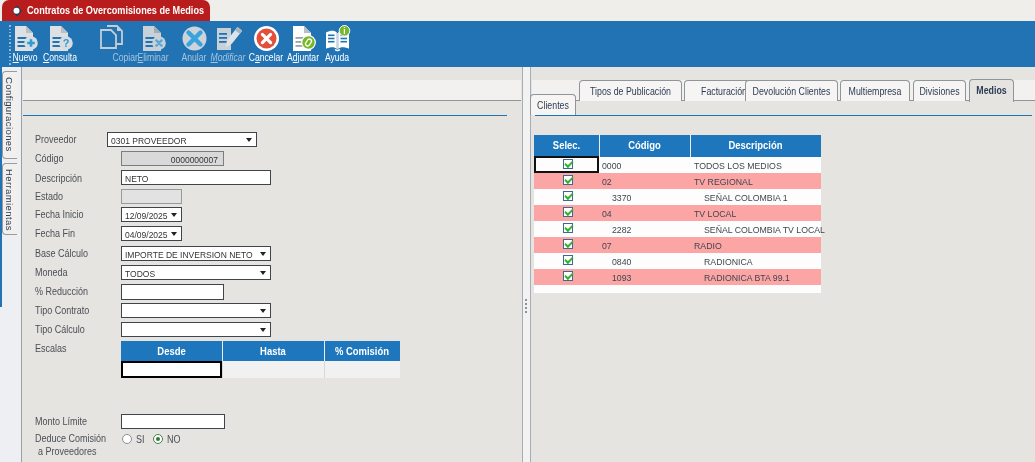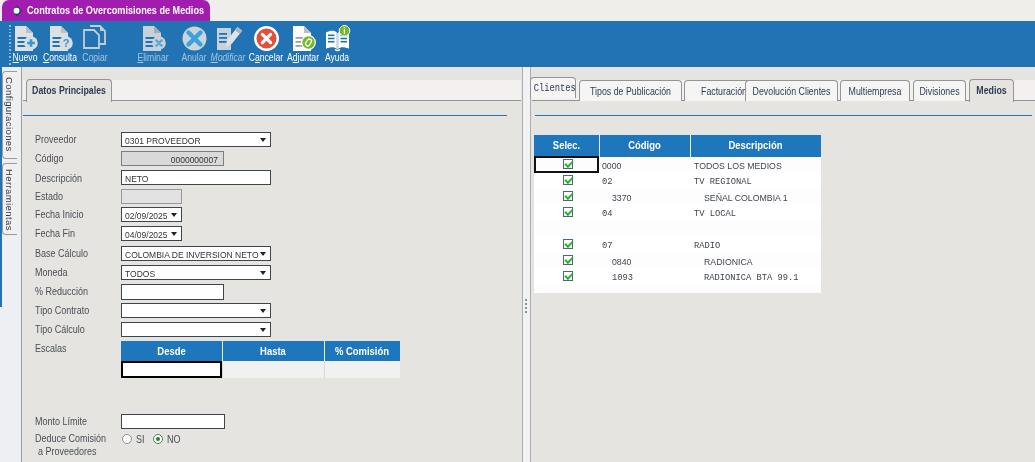--- a/index.html
+++ b/index.html
@@ -3,21 +3,21 @@
 <meta charset="utf-8">
 <style>
   * { margin:0; padding:0; box-sizing:border-box; }
   html,body { width:1035px; height:462px; overflow:hidden; }
   body { font-family:"Liberation Sans", sans-serif; position:relative; background:#e6e4e1; }
   #root { position:absolute; left:0; top:0; width:1035px; height:462px; }
   .abs { position:absolute; }
 
   
   #topstrip { left:0; top:0; width:1035px; height:21px; background:#f0eeeb; }
-  #titletab { left:2px; top:0px; width:208px; height:21px; background:#a21caf; border-radius:7px 7px 0 0; color:#fff; }
+  #titletab { left:2px; top:0px; width:208px; height:21px; background:#b91c1c; border-radius:7px 7px 0 0; color:#fff; }
   #titletab .txt { position:absolute; left:25px; top:4px; font-size:11px; font-weight:bold; color:#fff; white-space:nowrap; transform:scaleX(0.83); transform-origin:0 0; }
   #titleicon { left:9px; top:5px; width:12px; height:12px; }
 
   
   #toolbar { left:0; top:21px; width:1035px; height:46px; background:#2173b4; }
   #toolbar .grip { position:absolute; left:9px; top:4px; width:2px; height:40px;
      background-image:repeating-linear-gradient(to bottom,#8fbbdd 0 1.5px, transparent 1.5px 3.5px);}
   .tbtn { position:absolute; top:4px; width:60px; text-align:center; }
   .tbtn svg { display:block; margin:0 auto; }
   .tbtn .lbl { margin-top:1px; font-size:10px; color:#fff; line-height:10px; white-space:nowrap; transform:scaleX(0.86); transform-origin:50% 0; }
@@ -41,21 +41,21 @@
   
   .flabel { position:absolute; left:35px; font-size:10px; color:#4a4f55; white-space:nowrap; transform:scaleX(0.9); transform-origin:0 0; }
   .fld { position:absolute; background:#fff; border:1px solid #40454b; font-size:8.5px; color:#333; }
   .fld .v { position:absolute; left:3px; top:3px; white-space:nowrap; }
   .fld .arr { position:absolute; right:4px; top:5px; width:0; height:0; border-left:3.5px solid transparent; border-right:3.5px solid transparent; border-top:4.5px solid #222; }
 
   .gridhead { position:absolute; background:#1e77bc; color:#fff; font-weight:bold; font-size:10.5px; }
   .gridhead .c { position:absolute; top:4px; text-align:center; transform:scaleX(0.9); }
 
   .rrow { left:534px; width:287px; height:16px; background:#fdfdfd; font-size:9.5px; color:#3f4650; }
-  .rrow.alt { background:#ffffff;font-family:Liberation Mono, monospace; }
+  .rrow.alt { background:#fca5a5; }
   .rrow .t1 { position:absolute; left:68px; top:3px; white-space:nowrap; transform:scaleX(0.92); transform-origin:0 0; }
   .rrow .t2 { position:absolute; left:160px; top:3px; white-space:nowrap; transform:scaleX(0.92); transform-origin:0 0; }
   .rrow .t1.ind { left:78px; }
   .rrow .t2.ind { left:170px; }
   .rrow .cb { position:absolute; left:29px; top:2px; width:10px; height:10px; background:#fff; border:1px solid #41688c; }
   .rrow .cb::after { content:""; position:absolute; left:1px; top:1.4px; width:5.6px; height:3px; border-left:2px solid #2db135; border-bottom:2px solid #2db135; transform:rotate(-45deg); }
 </style>
 </head>
 <body>
 <div id="root">
@@ -91,21 +91,21 @@
         <path d="M14,1 l7,7 h-7 z" fill="#b9bfc4"></path>
         <rect x="5.5" y="12" width="9" height="2" fill="#2173b4"></rect>
         <rect x="5.5" y="16" width="9" height="2" fill="#2173b4"></rect>
         <rect x="5.5" y="20" width="9" height="2" fill="#2173b4"></rect>
         <circle cx="19" cy="18" r="6.8" fill="#d8dde1"></circle>
         <text x="19" y="22" font-size="11" font-weight="bold" fill="#2e9bd6" text-anchor="middle" font-family="Liberation Sans">?</text>
       </svg>
       <div class="lbl"><u>C</u>onsulta</div>
     </div>
 
-    <div class="tbtn dim" style="left:65px;">
+    <div class="tbtn dim" style="left:82px;text-align:right;">
       <svg width="27" height="27" viewBox="0 0 27 27">
         <path d="M2,5 h10 l5,5 v13 h-15 z" fill="none" stroke="#c5cdd4" stroke-width="1.8"></path>
         <path d="M8,1 h10 l5,5 v13 h-6" fill="none" stroke="#c5cdd4" stroke-width="1.8"></path>
         <path d="M18,1.5 l4.5,4.5 h-4.5 z" fill="#c5cdd4"></path>
       </svg>
       <div class="lbl">Copiar</div>
     </div>
 
 
     <div class="tbtn dim" style="left:123px;">
@@ -189,28 +189,25 @@
     <div id="vstrip" class="abs"></div>
     <div class="abs" style="left:0; top:0; width:2px; height:240px; background:#2173b4;"></div>
     <div class="vtab" style="top:4px; height:88px;">
         <span>Configuraciones</span>
       </div>
     <div class="vtab" style="top:96px; height:72px;">
         <span>Herramientas</span>
       </div>
 
     <div class="tabstrip" style="left:23px; width:498px;"></div>
-    <div class="ptab active" style="left:26px; top:13px; width:86px;">
-        <div class="t">Datos Principales</div>
-      </div>
     <div class="abs" style="left:23px; top:48px; width:484px; height:1px; background:#2173b4;"></div>
     <div class="abs" style="left:535px; top:48px; width:497px; height:1px; background:#2173b4;"></div>
 
     <div class="tabstrip" style="left:532px; width:503px;"></div>
-    <div class="ptab" style="left:530px; top:10px; width:46px;font-family:Liberation Mono, monospace;">
+    <div class="ptab" style="left:530px; top:27px; width:46px;">
         <div class="t">Clientes</div>
       </div>
     <div class="ptab" style="left:579px; top:13px; width:103px;">
         <div class="t">Tipos de Publicación</div>
       </div>
     <div class="ptab" style="left:684px; top:13px; width:80px;">
         <div class="t">Facturación</div>
       </div>
     <div class="ptab" style="left:745px; top:13px; width:93px;">
         <div class="t">Devolución Clientes</div>
@@ -222,53 +219,53 @@
         <div class="t">Divisiones</div>
       </div>
     <div class="ptab active" style="left:969px; top:13px; width:45px;">
         <div class="t">Medios</div>
       </div>
 
     <div class="abs" style="left:522px; top:0px; width:9px; height:395px; background:#f2f2f2; border-left:1px solid #a7adb2; border-right:1px solid #a7adb2;"></div>
     <div class="abs" style="left:525px; top:232px; width:2px; height:14px; background-image:repeating-linear-gradient(to bottom,#8b9196 0 2px, transparent 2px 4px);"></div>
 
     <div class="flabel" style="top:67px;">Proveedor</div>
-    <div class="fld" style="left:121px; top:65px; width:150px; height:15px;">
+    <div class="fld" style="left:107px; top:65px; width:150px; height:15px;">
         <div class="v">0301 PROVEEDOR</div>
         <div class="arr"></div>
       </div>
 
     <div class="flabel" style="top:86px;">Código</div>
     <div class="fld" style="left:121px; top:84px; width:103px; height:15px; background:#d9d9d9; border-color:#7d7d7d;">
         <div class="v" style="left:auto; right:5px;">0000000007</div>
       </div>
 
     <div class="flabel" style="top:106px;">Descripción</div>
     <div class="fld" style="left:121px; top:103px; width:150px; height:15px;">
         <div class="v">NETO</div>
       </div>
 
     <div class="flabel" style="top:124px;">Estado</div>
     <div class="fld" style="left:121px; top:122px; width:61px; height:15px; background:#e2e2e2; border-color:#999;"></div>
 
     <div class="flabel" style="top:142px;">Fecha Inicio</div>
     <div class="fld" style="left:121px; top:140px; width:61px; height:15px;">
-        <div class="v">02/09/2025</div>
+        <div class="v">12/09/2025</div>
         <div class="arr"></div>
       </div>
 
     <div class="flabel" style="top:161px;">Fecha Fin</div>
     <div class="fld" style="left:121px; top:159px; width:61px; height:15px;">
         <div class="v">04/09/2025</div>
         <div class="arr"></div>
       </div>
 
     <div class="flabel" style="top:181px;">Base Cálculo</div>
     <div class="fld" style="left:121px; top:179px; width:150px; height:15px;">
-        <div class="v">COLOMBIA DE INVERSION NETO</div>
+        <div class="v">IMPORTE DE INVERSION NETO</div>
         <div class="arr"></div>
       </div>
 
     <div class="flabel" style="top:200px;">Moneda</div>
     <div class="fld" style="left:121px; top:198px; width:150px; height:15px;">
         <div class="v">TODOS</div>
         <div class="arr"></div>
       </div>
 
     <div class="flabel" style="top:219px;">% Reducción</div>
@@ -331,20 +328,25 @@
     <div class="abs rrow" style="top:122px;">
         <span class="cb"></span>
         <span class="t1 ind">3370</span>
         <span class="t2 ind">SEÑAL COLOMBIA 1</span>
       </div>
     <div class="abs rrow alt" style="top:138px;">
         <span class="cb"></span>
         <span class="t1">04</span>
         <span class="t2">TV LOCAL</span>
       </div>
+    <div class="abs rrow" style="top:154px;">
+        <span class="cb"></span>
+        <span class="t1 ind">2282</span>
+        <span class="t2 ind">SEÑAL COLOMBIA TV LOCAL</span>
+      </div>
     <div class="abs rrow alt" style="top:170px;">
         <span class="cb"></span>
         <span class="t1">07</span>
         <span class="t2">RADIO</span>
       </div>
     <div class="abs rrow" style="top:186px;">
         <span class="cb"></span>
         <span class="t1 ind">0840</span>
         <span class="t2 ind">RADIONICA</span>
       </div>

